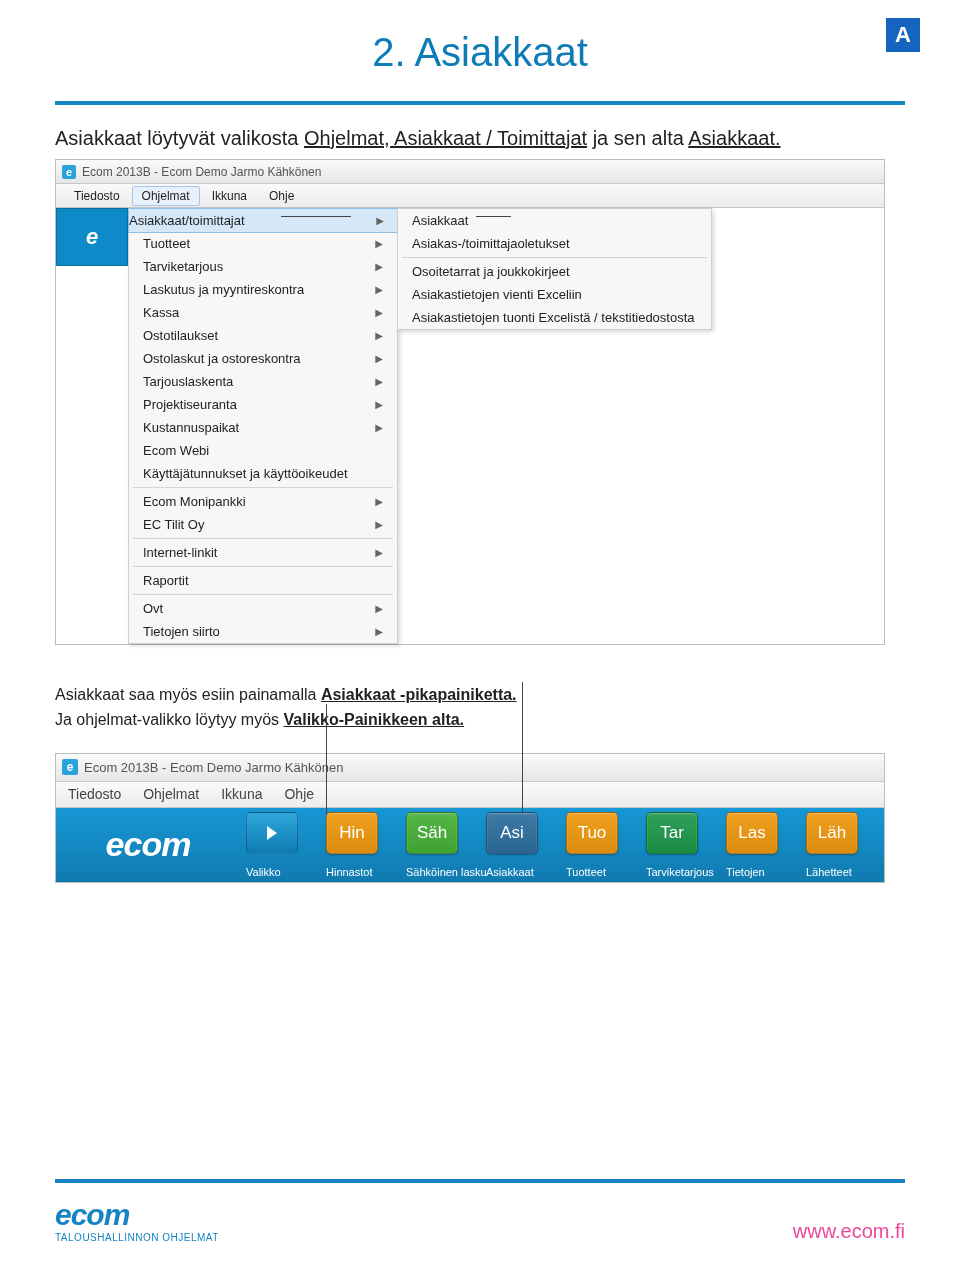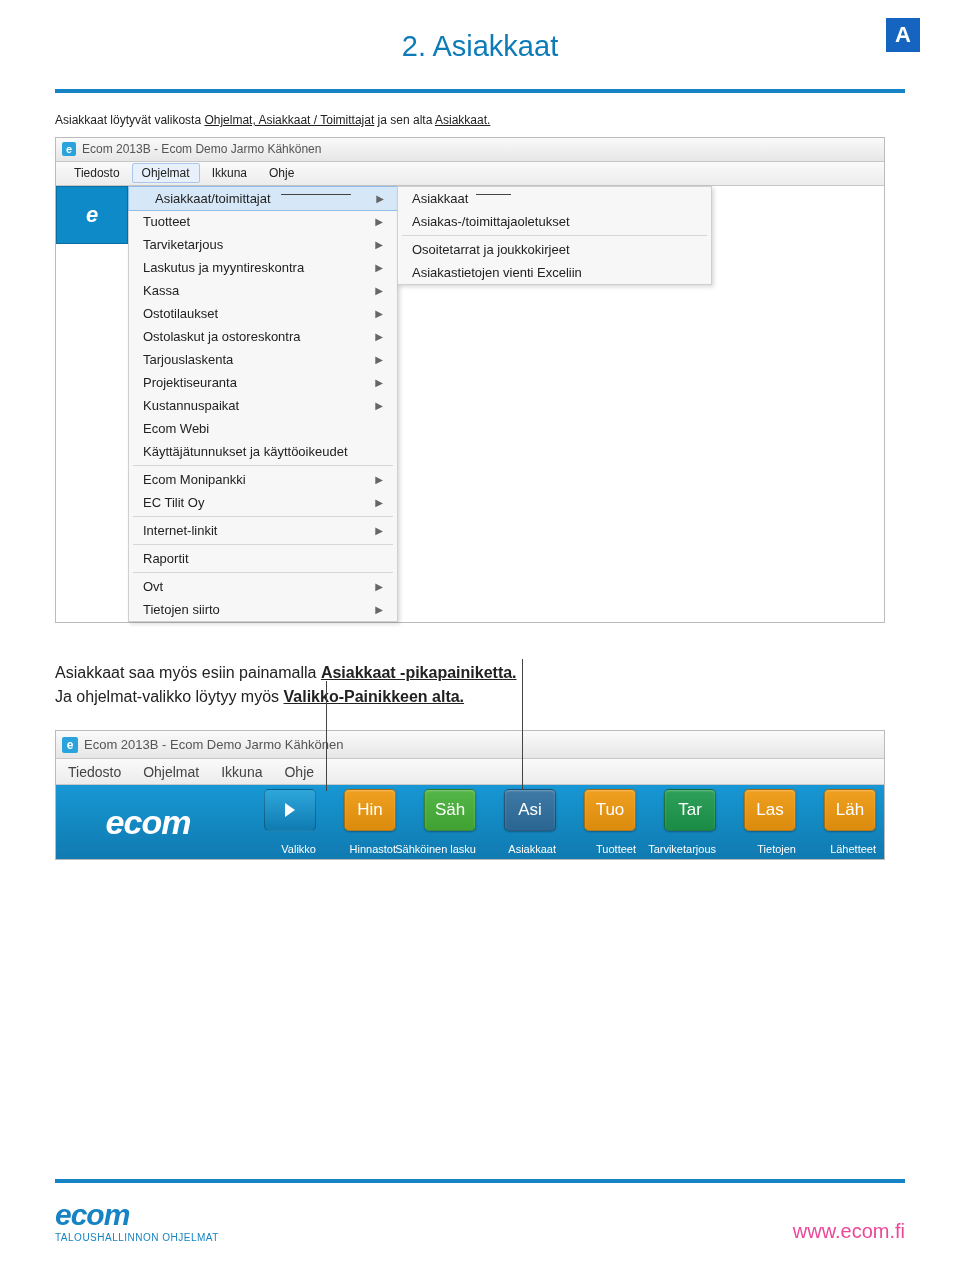--- a/index.html
+++ b/index.html
@@ -2,63 +2,63 @@
 <html><head>
 <meta charset="utf-8">
 <style>
   * { box-sizing: border-box; margin: 0; padding: 0; }
   body { width: 960px; height: 1273px; font-family: Arial, Helvetica, sans-serif; background: #fff; position: relative; color: #222; }
 
   
   .badge { position: absolute; top: 18px; right: 40px; width: 34px; height: 34px; background: #1565c0; color: #fff; font-size: 22px; font-weight: bold; display: flex; align-items: center; justify-content: center; }
 
   
-  .heading { color: #0d7bb8; font-size: 29px; font-weight: 400; text-align: center; margin-top: 30px; }
+  .heading { color: #0d7bb8; font-size: 40px; font-weight: 400; text-align: center; margin-top: 30px; }
 
   
   .rule { height: 4px; background: #1683c4; margin: 26px 55px 20px 55px; }
 
   
-  .intro { font-size: 12px; margin: 0 55px 8px 55px; line-height: 1.3; }
+  .intro { font-size: 20px; margin: 0 55px 8px 55px; line-height: 1.3; }
   .intro .ul { text-decoration: underline; }
 
   
   .shot1 { margin: 4px 0 0 55px; width: 830px; border: 1px solid #bbb; background: #f4f4f4; font-family: "Segoe UI", Tahoma, sans-serif; font-size: 13px; }
   .titlebar { background: linear-gradient(#fafafa,#e6e6e6); border-bottom: 1px solid #c7c7c7; height: 24px; display: flex; align-items: center; padding-left: 6px; gap: 6px; color: #555; font-size: 12px; }
   .titlebar .e-icon { width: 14px; height: 14px; background: #2aa3dc; color: #fff; font-weight: bold; font-size: 11px; display: flex; align-items: center; justify-content: center; border-radius: 2px; }
   .menubar { background: linear-gradient(#fafafa,#ececec); border-bottom: 1px solid #c7c7c7; height: 24px; display: flex; align-items: center; padding-left: 8px; gap: 2px; font-size: 12px; }
   .menubar span { padding: 3px 10px; }
   .menubar .active { background: #e8f1fb; border: 1px solid #a9c7e8; border-radius: 2px; padding: 2px 9px; }
 
   .dropdowns { display: flex; background: #fff; min-height: 380px; position: relative; }
   .leftstrip { width: 72px; display: flex; align-items: flex-start; }
   .ecom-tile { width: 72px; height: 58px; background: #0d8ac7; color: #fff; display: flex; align-items: center; justify-content: center; font-size: 22px; font-weight: bold; border: 1px solid #0b6f9f; font-style: italic; }
 
   .menu-col { background: #f7f7f7; border: 1px solid #cfcfcf; box-shadow: 2px 2px 4px rgba(0,0,0,.15); font-size: 13px; }
   .menu-col .mi { display: flex; justify-content: space-between; align-items: center; padding: 4px 14px 4px 14px; white-space: nowrap; cursor: default; }
-  .menu-col .mi.hover { background: #d6e8f8; border: 1px solid #91bde6; margin: -1px; padding: 4px 13px 4px 26px; }
+  .menu-col .mi.hover { background: #d6e8f8; border: 1px solid #91bde6; margin: -1px; padding: 4px 13px 4px 0; }
   .menu-col .sep { border-top: 1px solid #d6d6d6; margin: 2px 4px; }
   .arr { font-size: 10px; color: #666; margin-left: 20px; }
 
   .col1 { width: 270px; }
   .col2 { width: 315px; align-self: flex-start; margin-left: -1px; }
 
   .pointer-line { position: absolute; background: #444; height: 1px; }
 
   
   .mid { font-size: 16px; margin: 40px 55px 4px 55px; line-height: 1.3; }
 
   
   .shot2 { margin: 22px 0 0 55px; width: 830px; border: 1px solid #bbb; background: #e9e9e9; font-family: "Segoe UI", Tahoma, sans-serif; }
   .shot2 .titlebar2 { background: linear-gradient(#fafafa,#e6e6e6); height: 28px; display: flex; align-items: center; padding-left: 6px; gap: 6px; color: #555; font-size: 13px; border-bottom: 1px solid #c7c7c7; }
   .shot2 .menubar2 { background: linear-gradient(#fafafa,#ececec); height: 26px; display: flex; align-items: center; padding-left: 12px; gap: 22px; font-size: 14px; border-bottom: 1px solid #c7c7c7; color: #444; }
 
   .toolbar { background: linear-gradient(#1797d4,#107ab0); height: 74px; display: flex; align-items: center; padding: 0 8px; gap: 14px; }
   .ecom-logo { color: #fff; font-size: 34px; font-weight: bold; font-style: italic; letter-spacing: -1px; width: 200px; text-align: center; }
-  .tool-item { display: flex; flex-direction: column; align-items: flex-end; gap: 12px; width: 70px; }
+  .tool-item { display: flex; flex-direction: column; align-items: flex-start; gap: 12px; width: 70px; }
   .tool-btn { width: 52px; height: 42px; border-radius: 5px; border: 1px solid rgba(0,0,0,0.25); display: flex; align-items: center; justify-content: center; color: #fff; font-size: 17px; font-weight: 500; box-shadow: inset 0 1px 2px rgba(255,255,255,.3), 0 1px 2px rgba(0,0,0,.3); }
   .tool-label { color: #fff; font-size: 11px; text-align: center; white-space: nowrap; }
   .valikko-btn { width: 52px; height: 42px; border-radius: 5px; background: linear-gradient(#2fa7db,#0e7bb1); border: 1px solid rgba(0,0,0,0.25); display: flex; align-items: center; justify-content: center; }
   .valikko-btn::before { content: ""; width: 0; height: 0; border-left: 10px solid #fff; border-top: 7px solid transparent; border-bottom: 7px solid transparent; }
 
   
   .footer-rule { height: 4px; background: #1683c4; margin: 0 55px; position: absolute; left: 0; right: 0; bottom: 90px; width: auto; }
   .footer { position: absolute; bottom: 30px; left: 55px; right: 55px; display: flex; justify-content: space-between; align-items: flex-end; }
   .footer-logo { color: #1683c4; }
   .footer-logo .big { font-size: 30px; font-weight: bold; font-style: italic; letter-spacing: -1px; }
@@ -176,20 +176,23 @@
         <div class="mi">
           <span>Asiakas-/toimittajaoletukset</span>
         </div>
         <div class="sep"></div>
         <div class="mi">
           <span>Osoitetarrat ja joukkokirjeet</span>
         </div>
         <div class="mi">
           <span>Asiakastietojen vienti Exceliin</span>
         </div>
+        <div class="mi">
+          <span>Asiakastietojen tuonti Excelistä / tekstitiedostosta</span>
+        </div>
       </div>
 
     <span class="pointer-line" style="left:225px; top:8px; width:70px;"></span>
     <span class="pointer-line" style="left:420px; top:8px; width:35px;"></span>
   </div>
 </div>
 
 <p class="mid">
   <span>Asiakkaat saa myös esiin painamalla </span><b><u>Asiakkaat -pikapainiketta.</u></b>
 </p>

